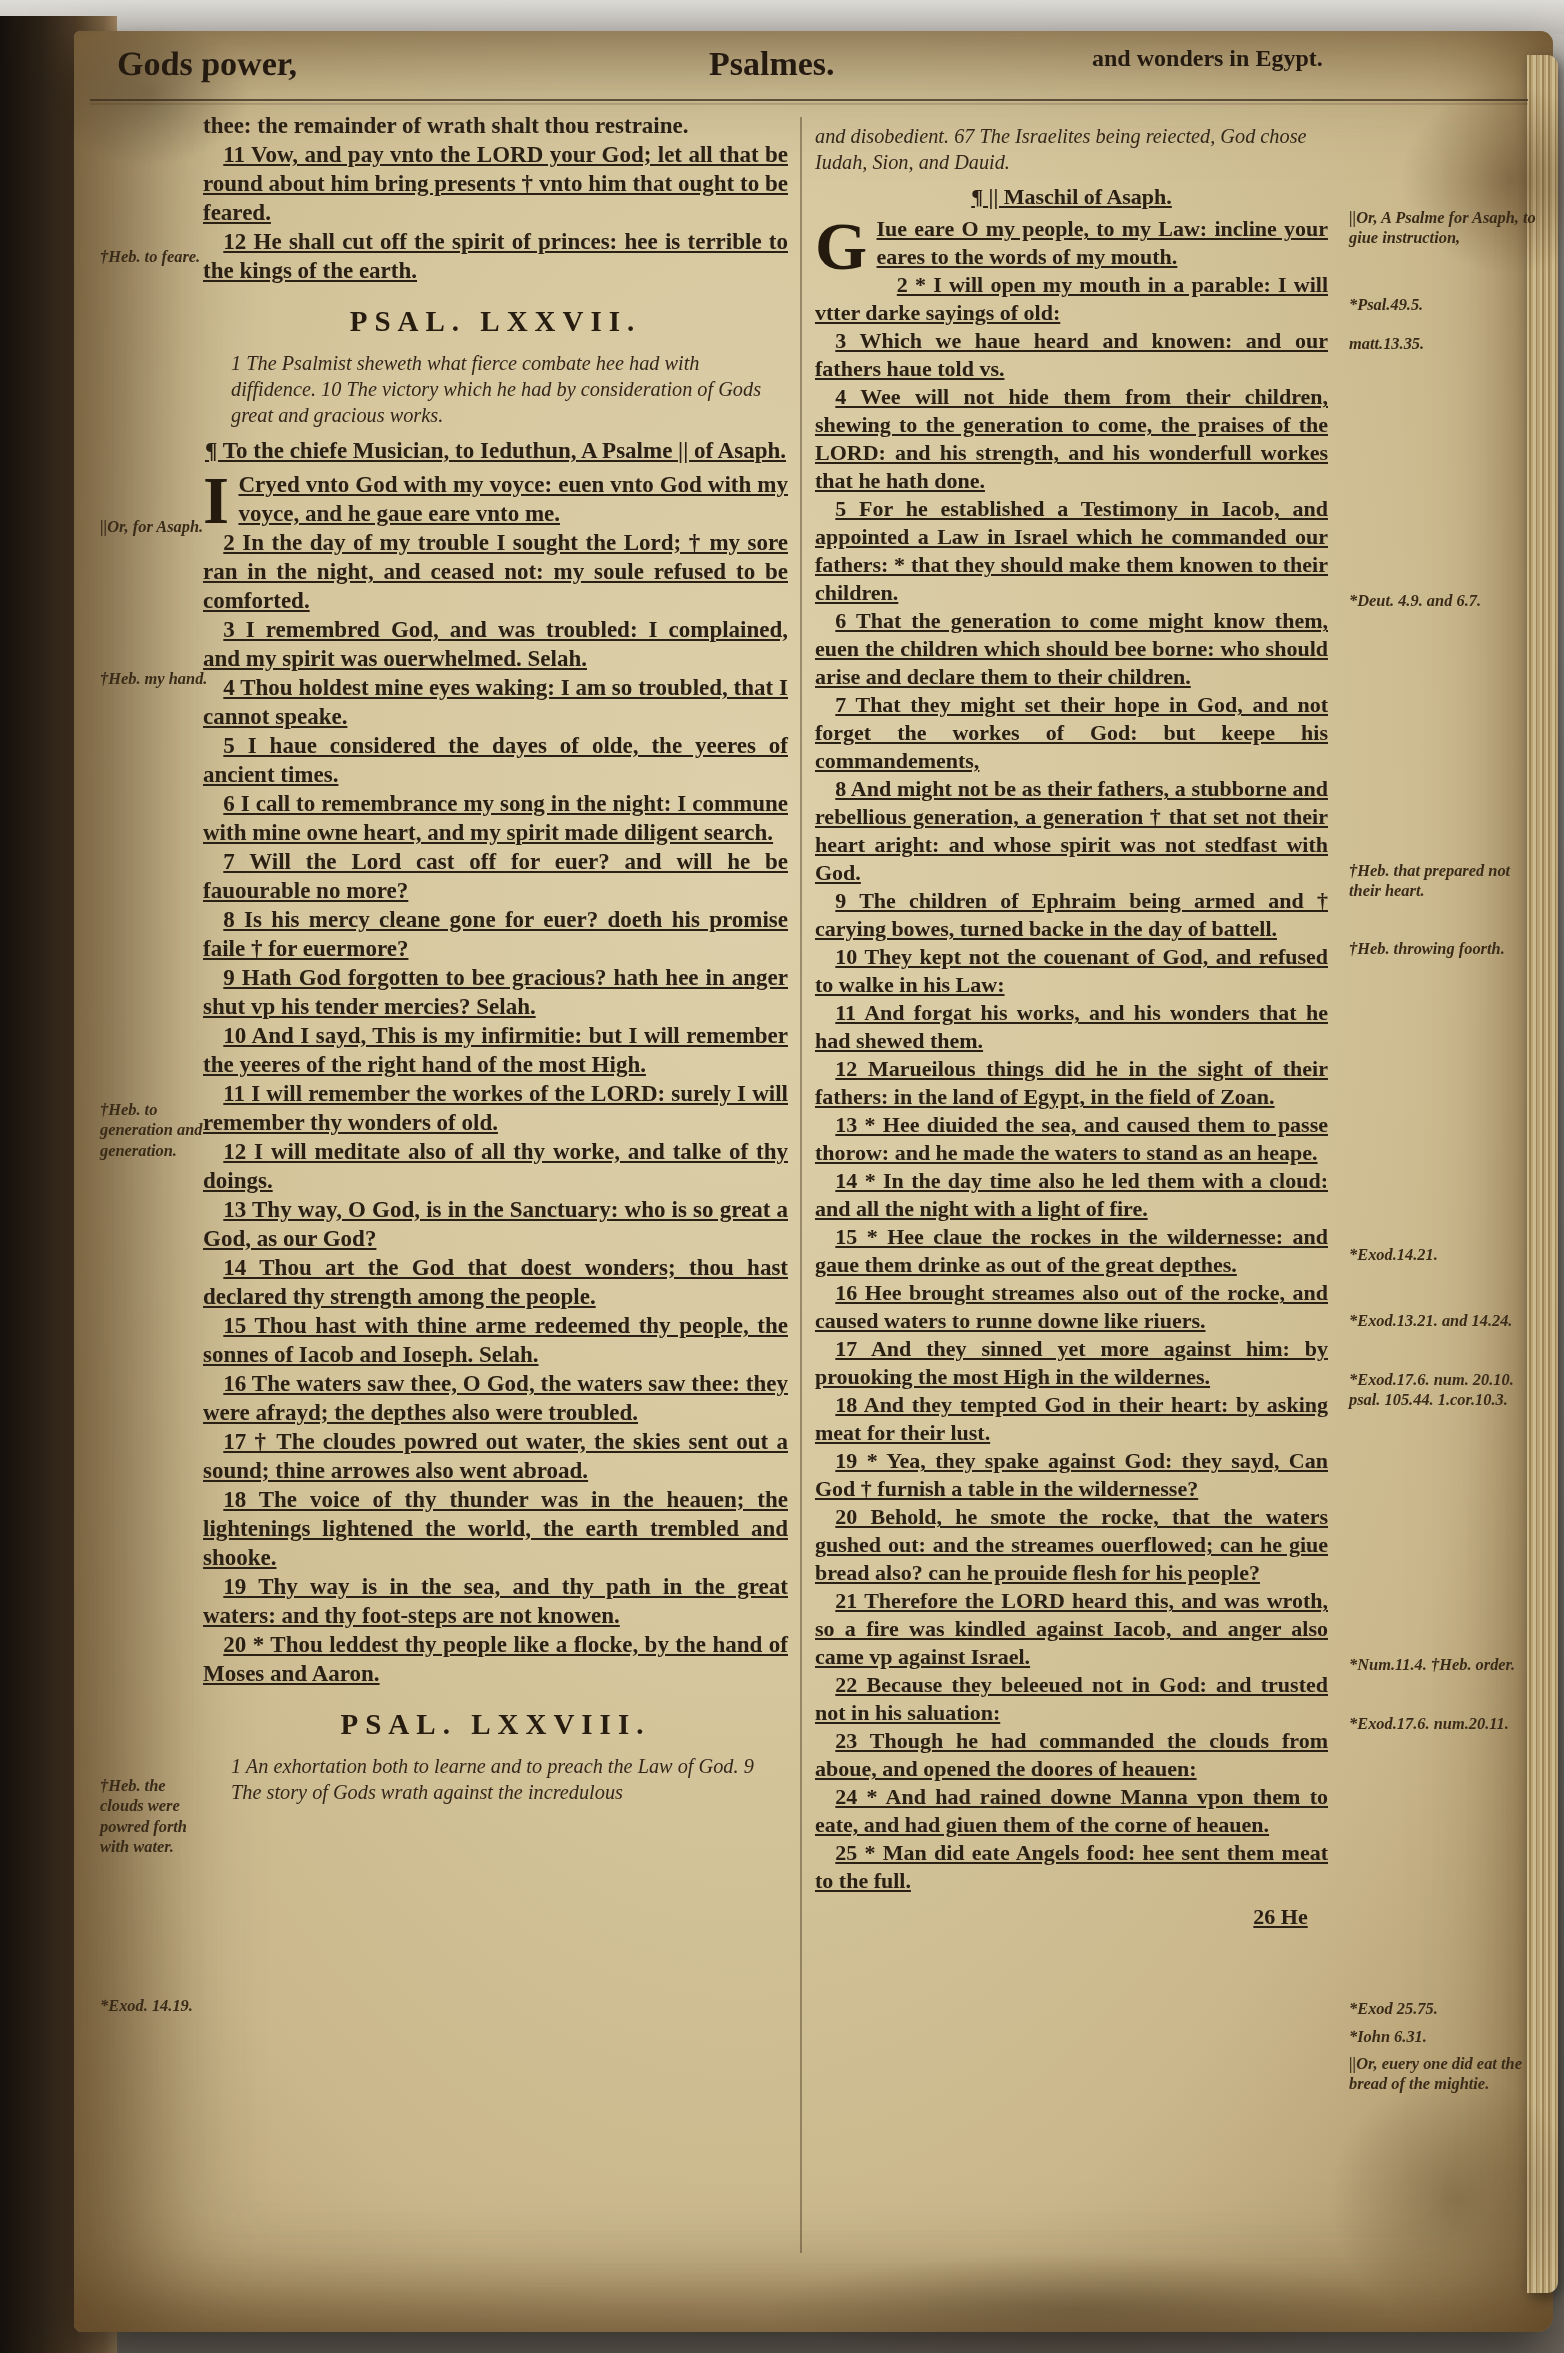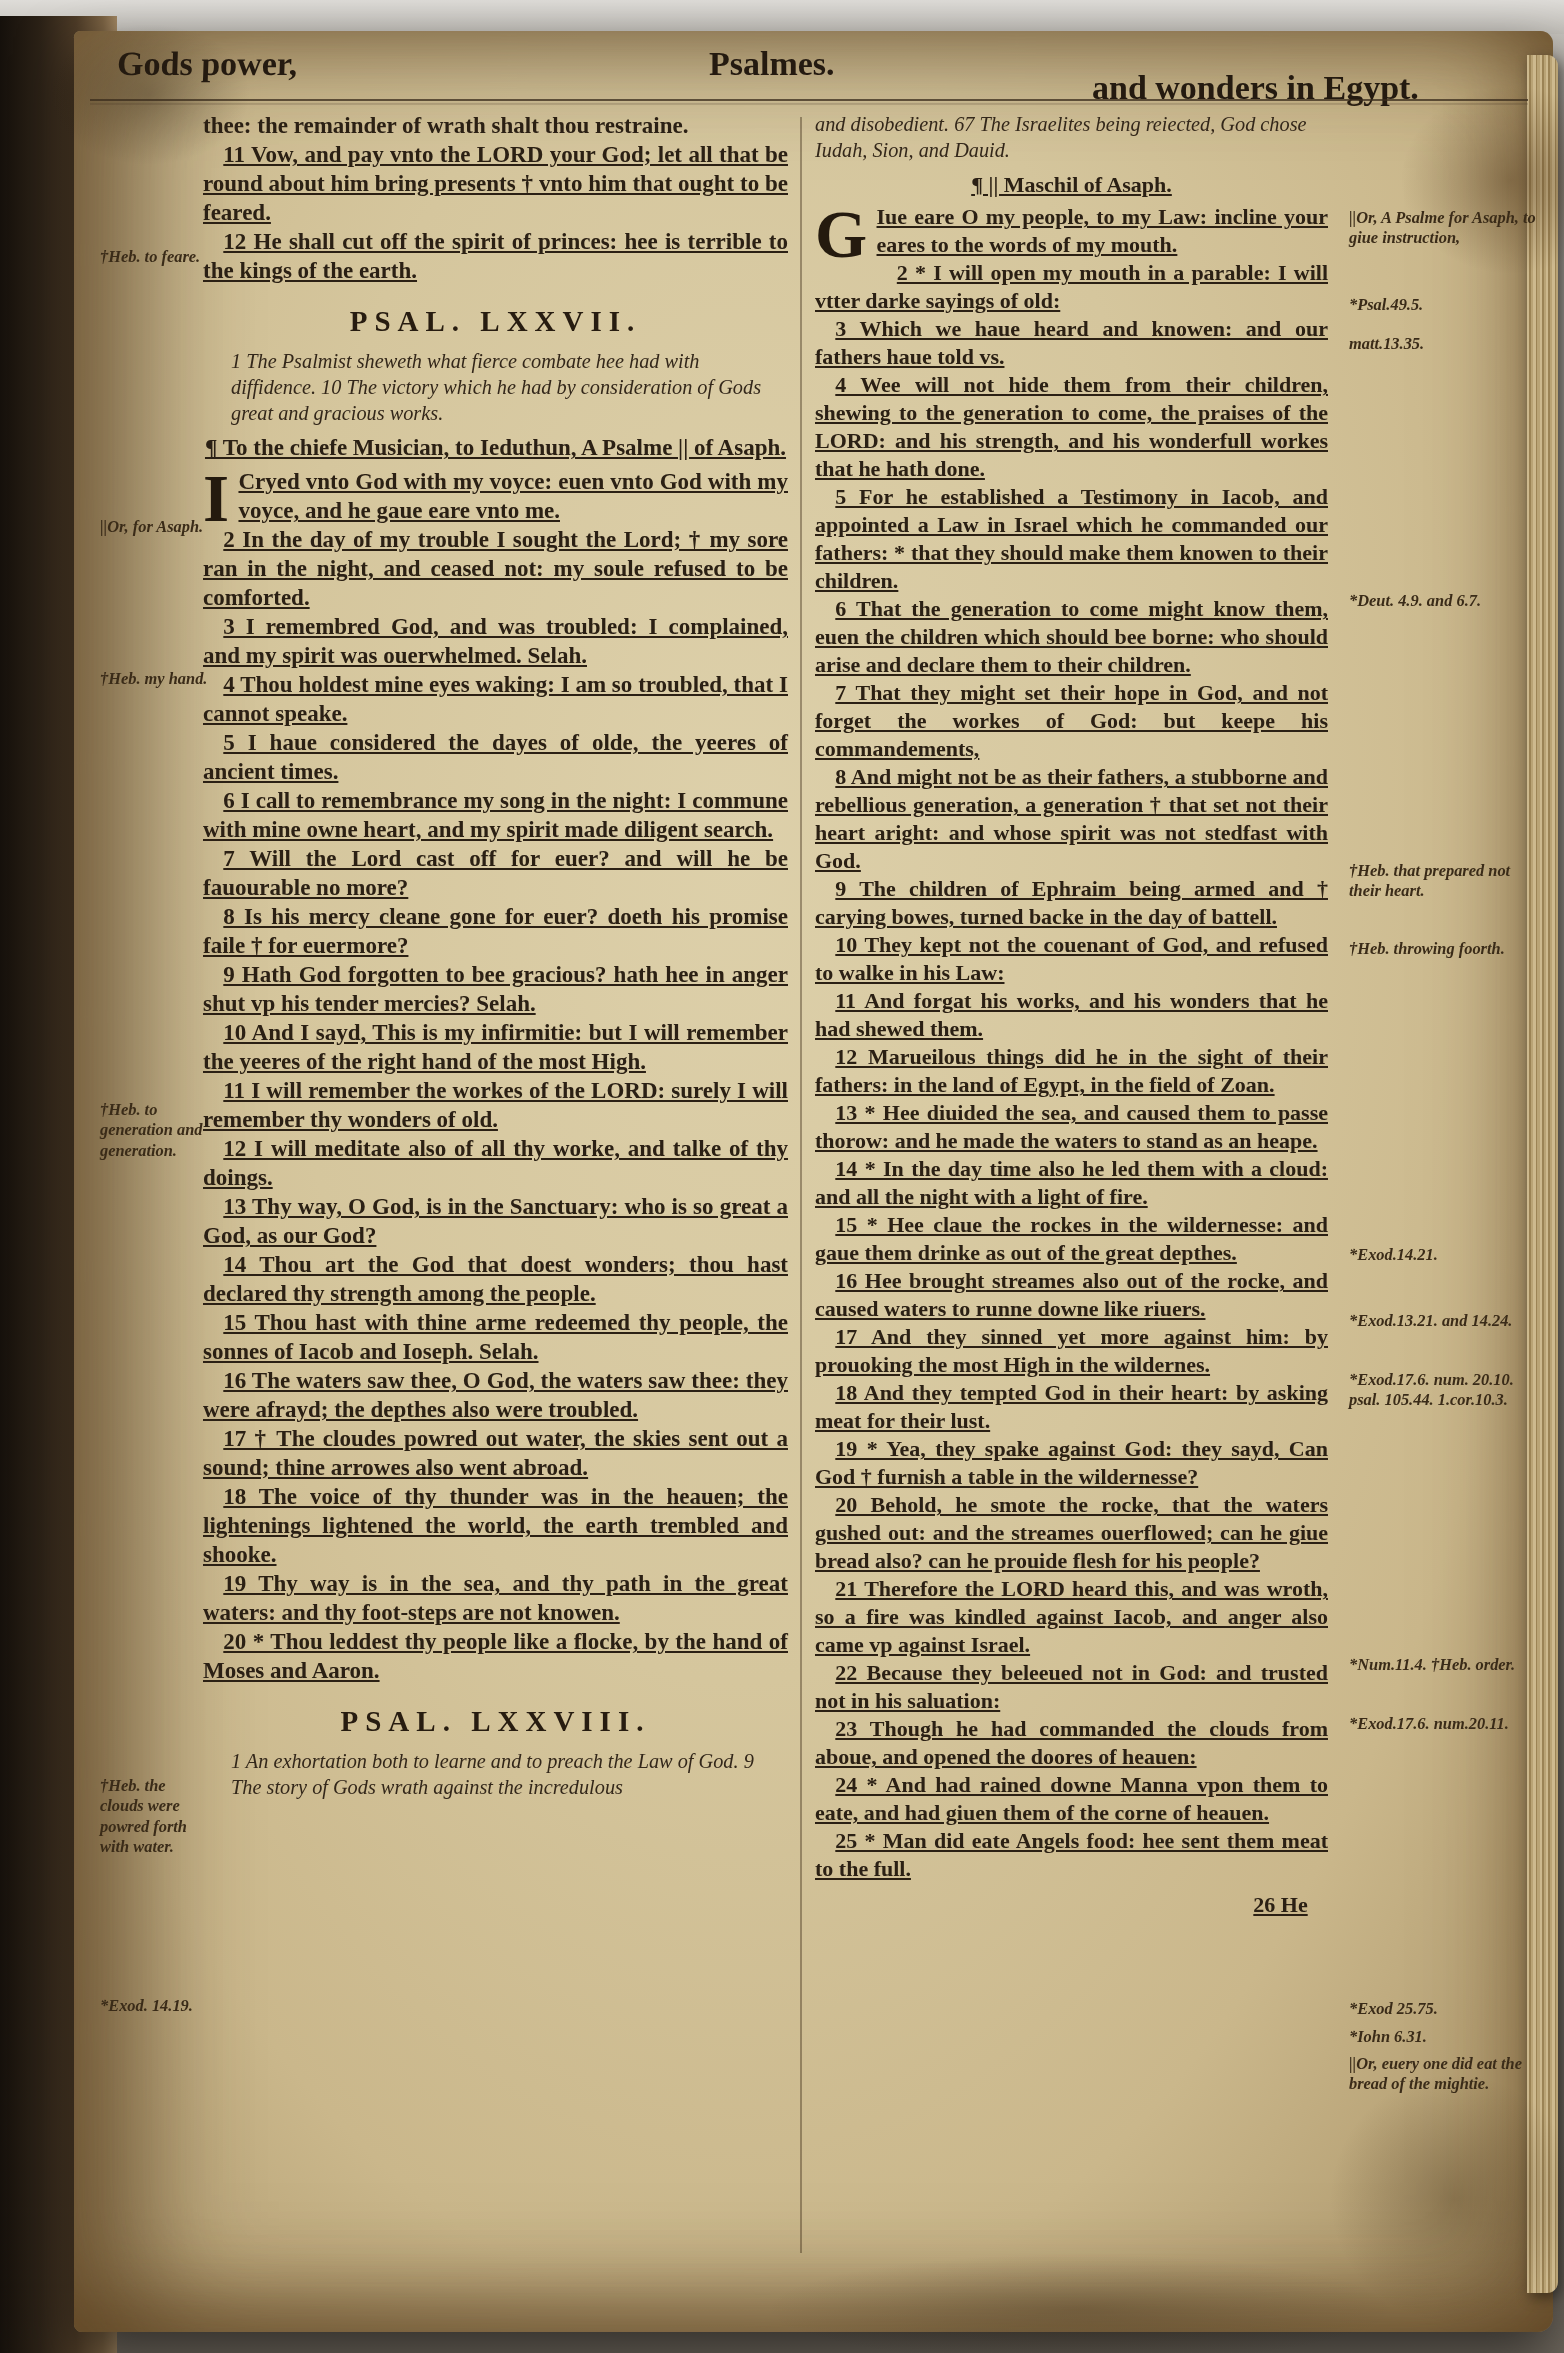--- a/index.html
+++ b/index.html
@@ -34,21 +34,21 @@
   }
   .stain { position:absolute; pointer-events:none; }
   .stain-1 { left:1401px; top:86px;  width:219px; height:188px; background: radial-gradient(closest-side, rgba(72,46,18,.38), rgba(72,46,18,0)); }
   .stain-2 { left:1330px; top:2074px; width:250px; height:250px; background: radial-gradient(closest-side, rgba(58,38,14,.33), rgba(58,38,14,0)); }
   .stain-3 { left:47px;   top:23.5px;   width:203px; height:141px; background: radial-gradient(closest-side, rgba(40,28,12,.30), rgba(40,28,12,0)); }
   .stain-4 { left:767px;  top:2254px; width:626px; height:110px; background: radial-gradient(closest-side, rgba(40,26,10,.25), rgba(40,26,10,0)); }
 
   .running-head { position:absolute; top:45px; height:50px; color:#241a10; font-weight:bold; }
   .rh-left   { left:117px;  font-size:34px; transform: skewX(-2deg); }
   .rh-center { left:709px;  font-size:34px; }
-  .rh-right  { left:1092px; font-size:34px;margin-top:24px; }
+  .rh-right  { left:1092px; font-size:24px; }
   .header-rule {
     position:absolute; top:99px; left:90px; width:1438px; height:2.3px;
     background: #3a2c1c; opacity:.75; box-shadow: 0 3.9px 0 rgba(58,44,28,.25);
   }
   .column-divider {
     position:absolute; left:800px; top:117px; width:1.6px; height:2136px;
     background: rgba(58,40,20,.40);
   }
 
   .col { position:absolute; top:111px; color:#2b2014; }
@@ -60,21 +60,21 @@
 
   .verse { text-indent:20.3px;text-decoration:underline; }
   .cont  { text-indent:0; }
   .has-drop { text-indent:0; }
   .psal-head {
     font-size:29px; letter-spacing:7px; text-align:center; font-weight:bold;
     margin:20.3px 0 9.4px; color:#271c10;
   }
   .col .arg {
     font-weight:normal; font-style:italic; font-size:20.3px; line-height:26px;
-    padding-left:28px; text-align:left; text-indent:0; color:#33271a;
+    padding-left:28px; text-align:left; text-indent:0; color:#33271a;margin-top:12px;
   }
   .col .arg-cont { padding-left:0; }
   .col .rubric { text-align:center; font-weight:bold; margin:7.8px 0 4.7px; text-indent:0;text-decoration:underline; }
   .dropcap {
     float:left; font-size:67px; line-height:53px; font-weight:bold;
     padding:4.7px 9.4px 0 0; color:#241a0e;
   }
   .catchword { text-align:right !important; padding-right:20.3px; margin-top:7.8px !important; }
 
   .notes { position:absolute; top:111px; height:2191px; }

